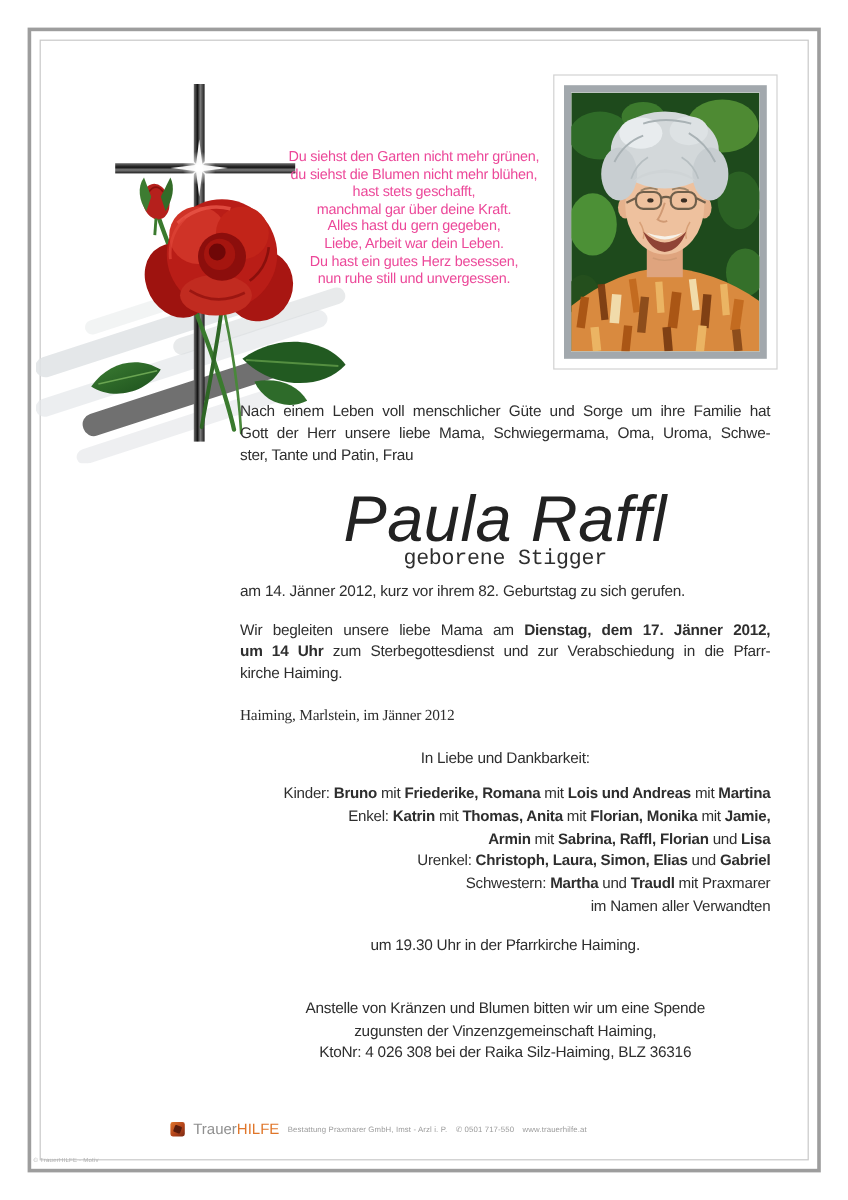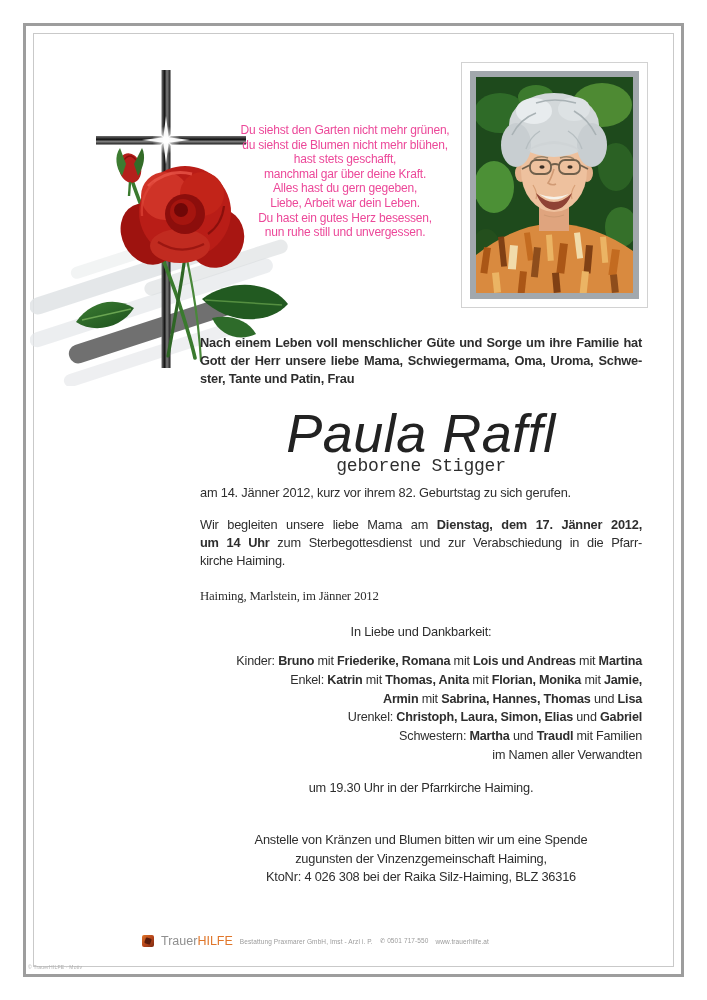--- a/index.html
+++ b/index.html
@@ -12,21 +12,21 @@
   .inner-frame{position:absolute;left:33px;top:33px;width:641px;height:934px;
     border:1px solid #c9c9c9;box-sizing:border-box;}
   .artwork{position:absolute;left:30px;top:56px;width:280px;height:330px;}
   .photo{position:absolute;left:461px;top:62px;width:187px;height:246px;
     background:#fff;border:1px solid #d2d2d2;box-sizing:border-box;padding:8px;}
   .photo-inner{width:100%;height:100%;border:6px solid #a2a8ad;box-sizing:border-box;overflow:hidden;}
   .photo-inner svg{display:block;width:100%;height:100%;}
   .poem{position:absolute;left:215px;top:123px;width:260px;text-align:center;
     font-size:12px;line-height:14.6px;color:#ec4899;letter-spacing:-0.2px;}
   .col{position:absolute;left:200px;width:442px;font-size:12.8px;letter-spacing:-0.2px;}
-  .intro{top:334px;line-height:18.2px;font-weight:bold;}
+  .intro{top:334px;line-height:18.2px;}
   .jline{text-align:justify;text-align-last:justify;}
   .para .jline:last-child{text-align-last:left;}
   .name{top:402px;text-align:center;font-style:italic;font-size:54px;
     letter-spacing:0.5px;color:#222;}
   .geborene{top:456px;text-align:center;font-size:18px;font-family:Liberation Mono, monospace;}
   .called{top:484px;line-height:18.2px;}
   .ceremony{top:516px;line-height:18.2px;}
   .place-date{top:589px;font-family:Liberation Serif, serif;}
   .in-love{top:624px;text-align:center;}
   .family{top:652px;text-align:right;font-size:12.6px;line-height:18.8px;}
@@ -237,23 +237,23 @@
     <div class="jline"><span>kirche Haiming.</span></div>
   </div>
 
 <div class="col place-date">Haiming, Marlstein, im Jänner 2012</div>
 
 <div class="col in-love">In Liebe und Dankbarkeit:</div>
 
 <div class="col family">
     <div><span>Kinder: </span><b>Bruno</b><span> mit </span><b>Friederike, Romana</b><span> mit </span><b>Lois und Andreas</b><span> mit </span><b>Martina</b></div>
     <div><span>Enkel: </span><b>Katrin</b><span> mit </span><b>Thomas, Anita</b><span> mit </span><b>Florian, Monika</b><span> mit </span><b>Jamie,</b></div>
-    <div><b>Armin</b><span> mit </span><b>Sabrina, Hannes, Thomas</b><span> und </span><b>Lisa</b></div>
+    <div><b>Armin</b><span> mit </span><b>Sabrina, Raffl, Florian</b><span> und </span><b>Lisa</b></div>
     <div><span>Urenkel: </span><b>Christoph, Laura, Simon, Elias</b><span> und </span><b>Gabriel</b></div>
-    <div><span>Schwestern: </span><b>Martha</b><span> und </span><b>Traudl</b><span> mit Familien</span></div>
+    <div><span>Schwestern: </span><b>Martha</b><span> und </span><b>Traudl</b><span> mit Praxmarer</span></div>
     <div><span>im Namen aller Verwandten</span></div>
   </div>
 
 <div class="col rosary">
     <div>um 19.30 Uhr in der Pfarrkirche Haiming.</div>
   </div>
 
 <div class="col donation">
     <div>Anstelle von Kränzen und Blumen bitten wir um eine Spende</div>
     <div>zugunsten der Vinzenzgemeinschaft Haiming,</div>

